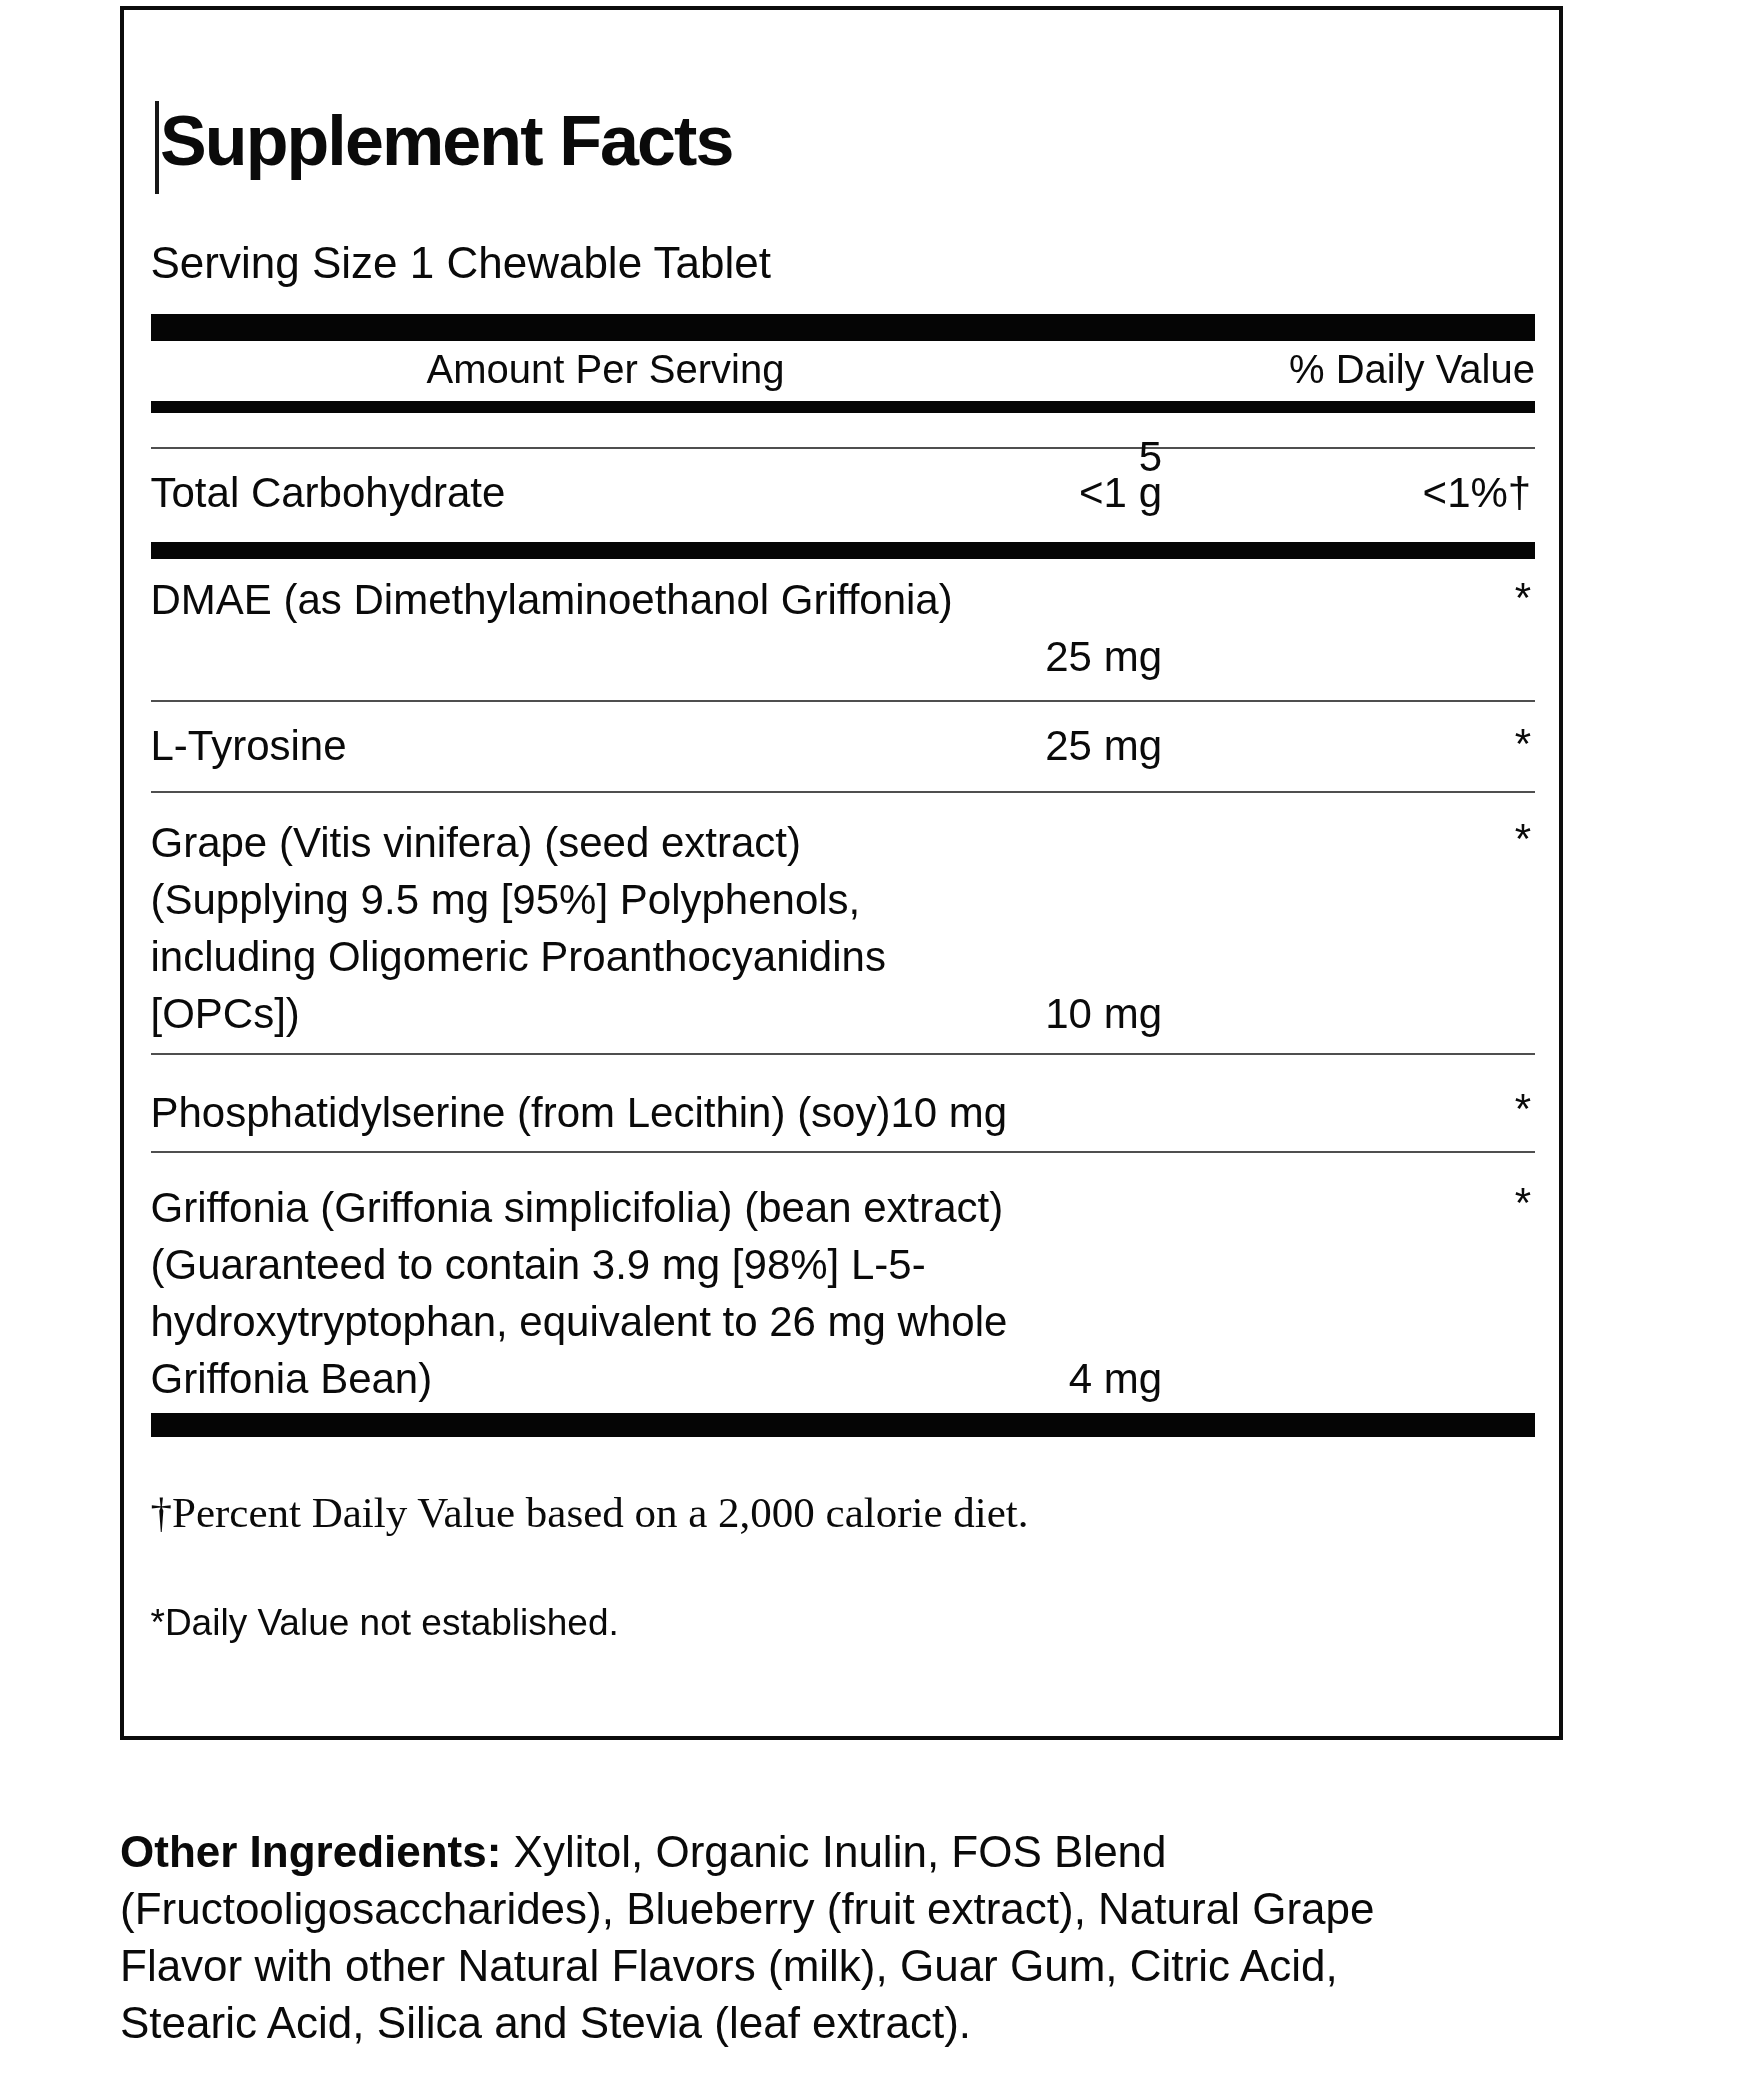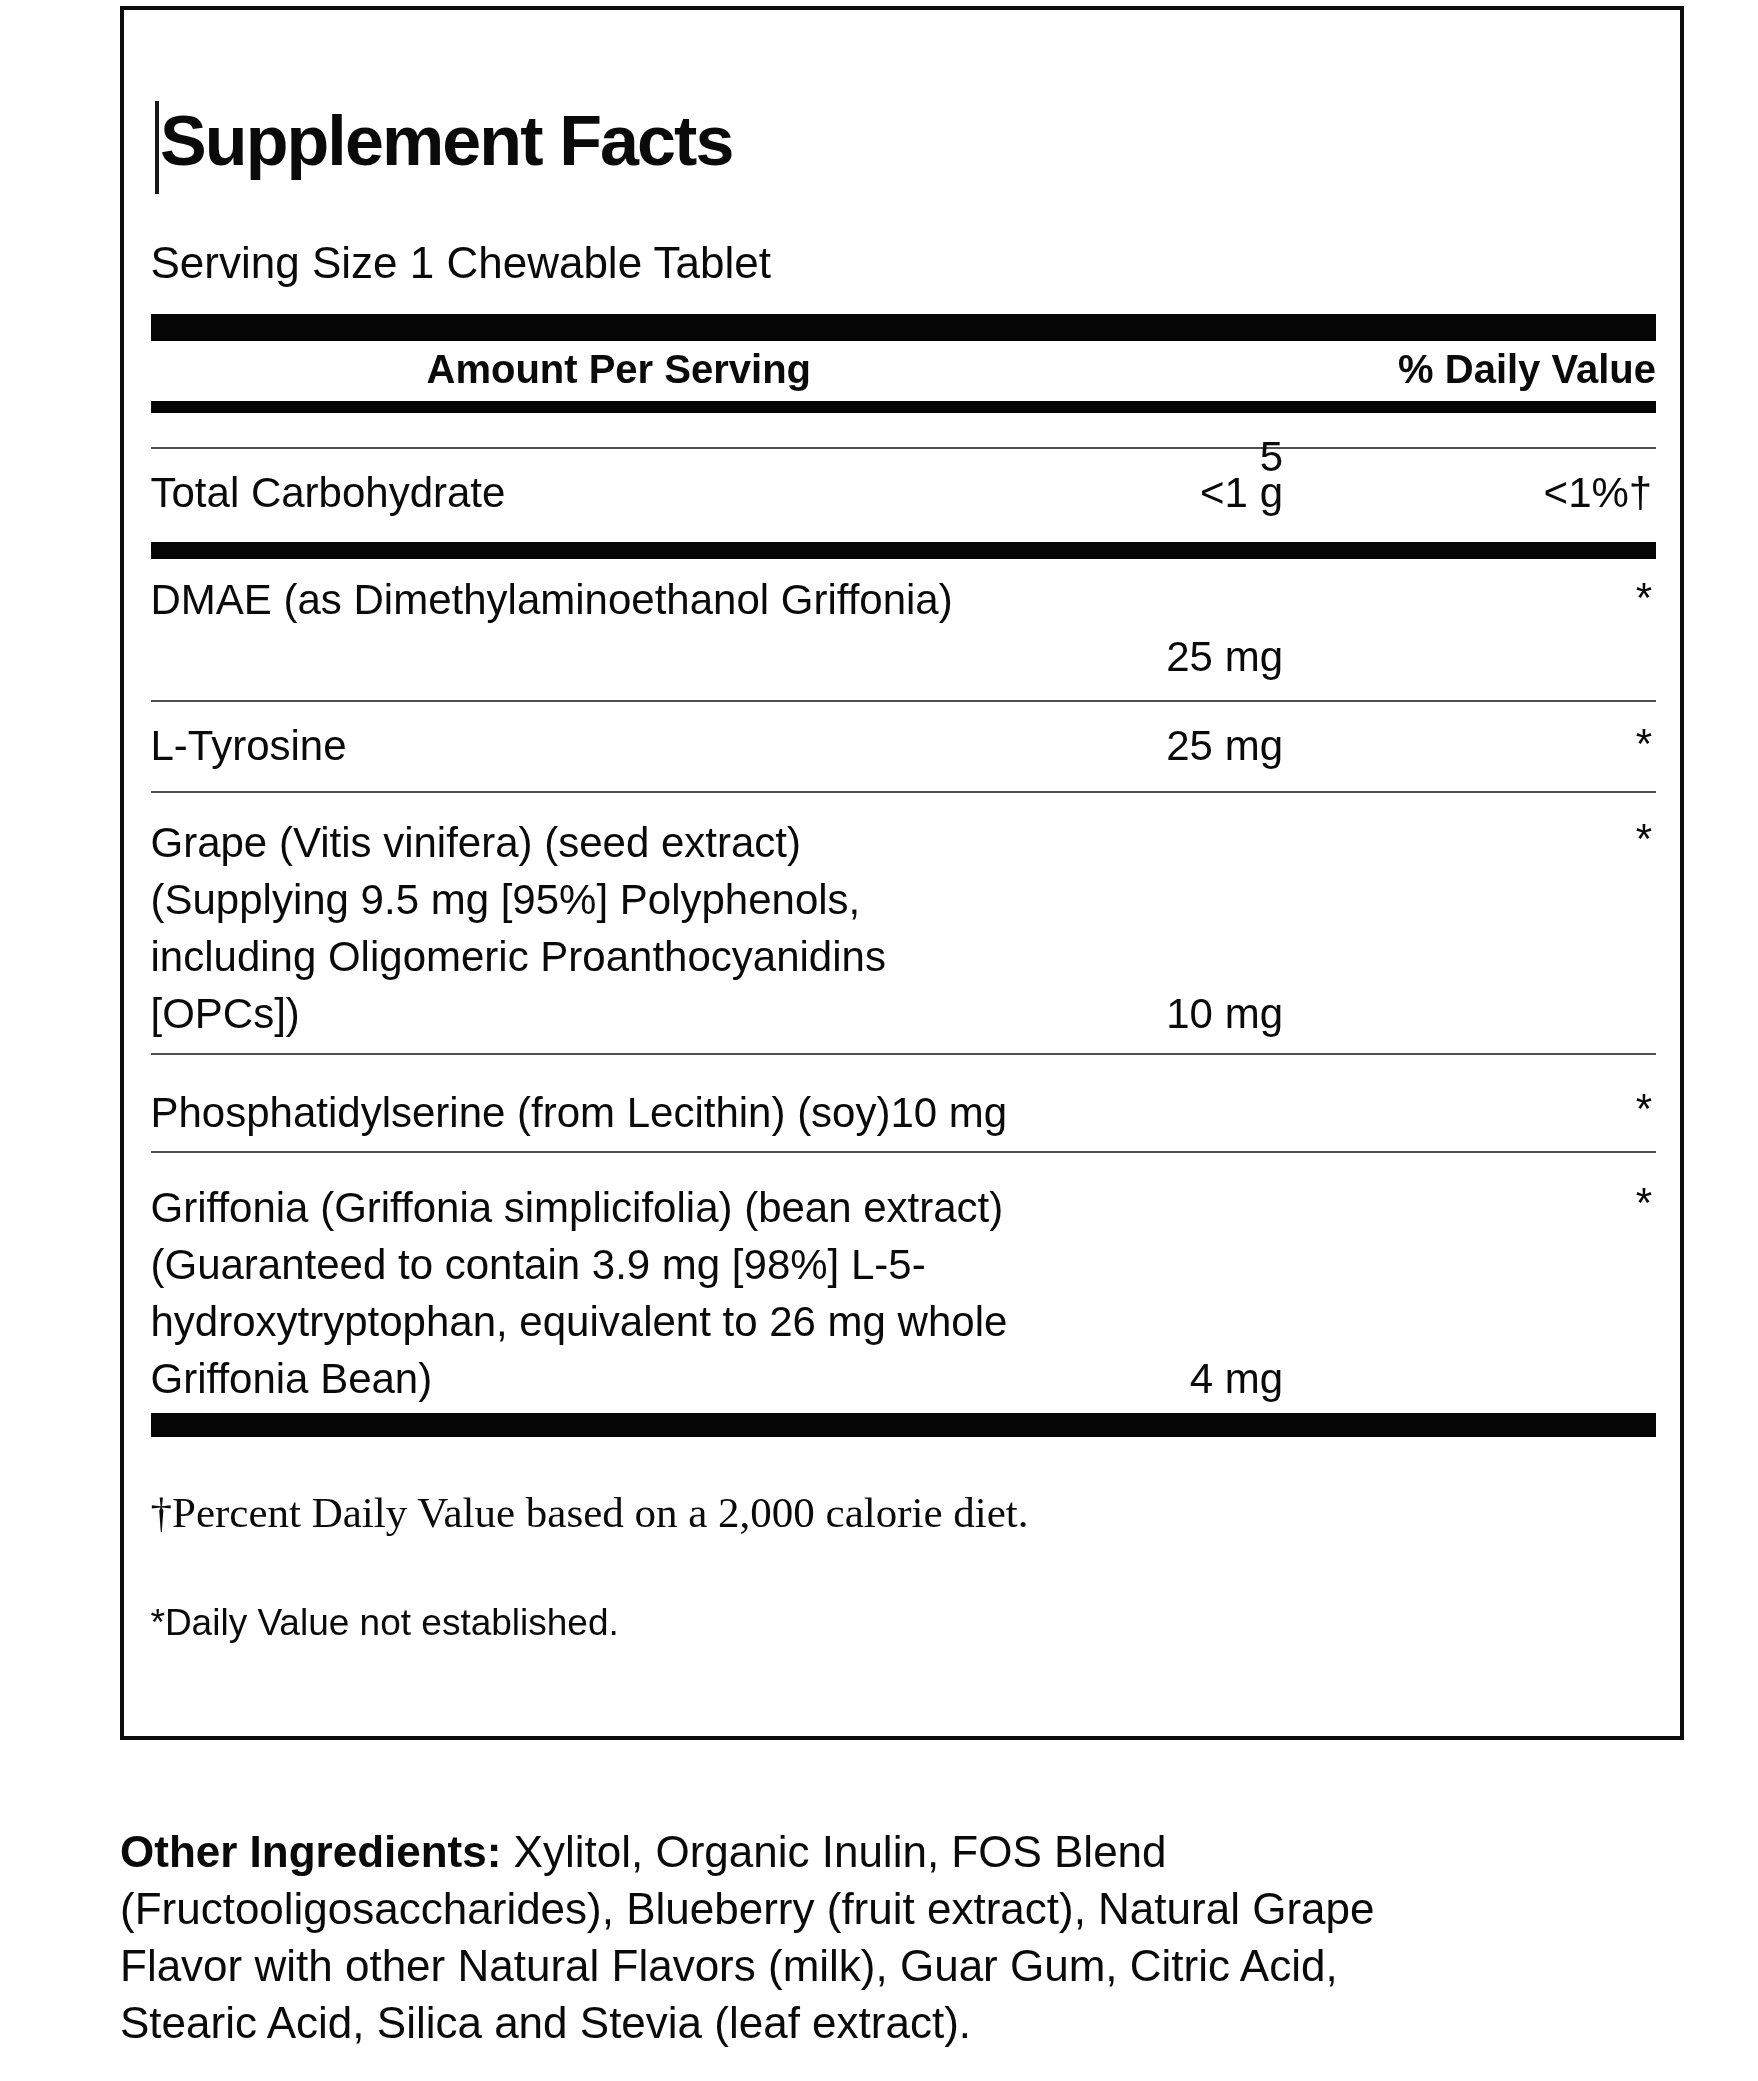--- a/index.html
+++ b/index.html
@@ -15,21 +15,21 @@
     font-family: "Liberation Sans", sans-serif;
     color: #0a0a0a;
     -webkit-font-smoothing: antialiased;
   }
 
   
   .label-box {
     position: absolute;
     left: 120px;
     top: 5.7px;
-    width: 1564px;
+    width: 1443px;
     height: 1734px;
     border: 4.7px solid #0c0c0c;
     box-sizing: border-box;
     padding: 0 24px 0 26.5px;
     background: #ffffff;
   }
 
   .caret {
     position: absolute;
     left: 31px;
@@ -60,21 +60,21 @@
   .bar-row-sep { height: 17px; background: #050505; }
   .bar-footer  { height: 24.6px; background: #050505; }
   .hr { height: 0; border-top: 2.8px solid #4f4f4f; }
 
   
   .colhead {
     position: relative;
     padding: 5.7px 0 7.6px;
     font-size: 40px;
     line-height: 47px;
-    font-weight: bold;
+    font-weight: normal;
   }
   .colhead .amount-head { margin-left: 276px; }
   .colhead .dv-head {
     position: absolute;
     right: 0;
     top: 5.7px;
   }
 
   
   .row {

